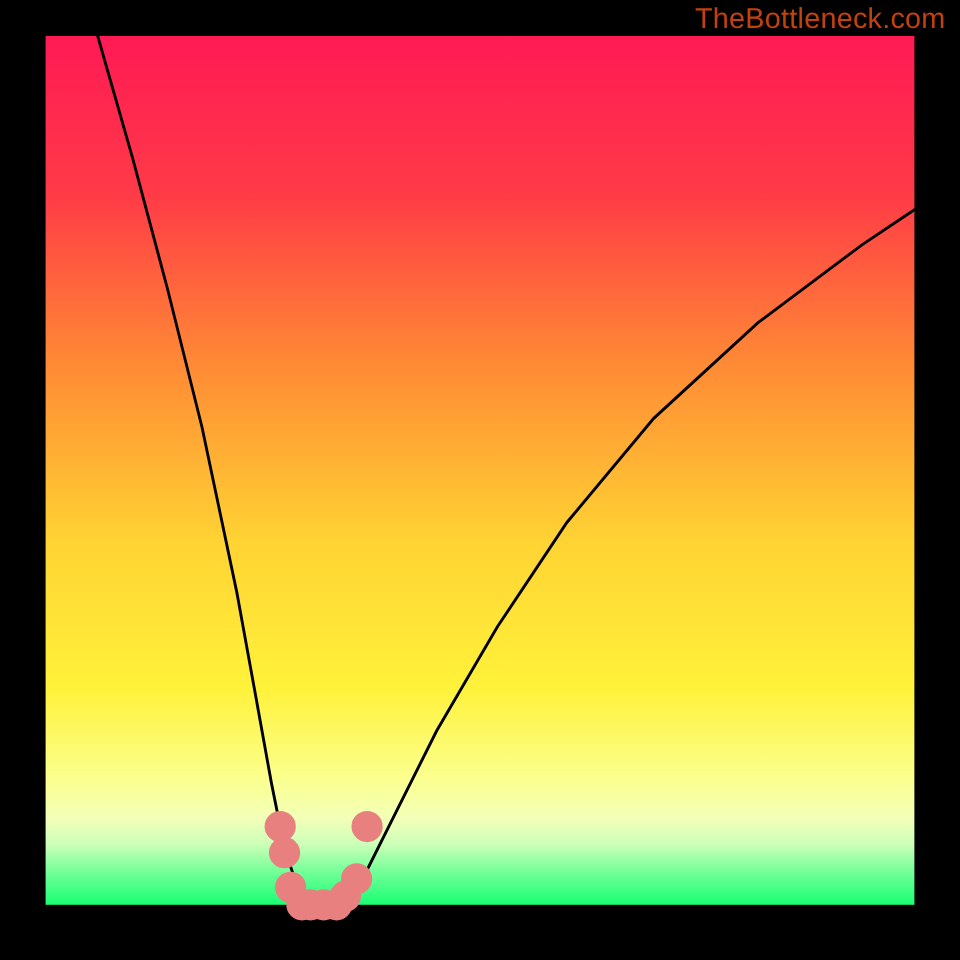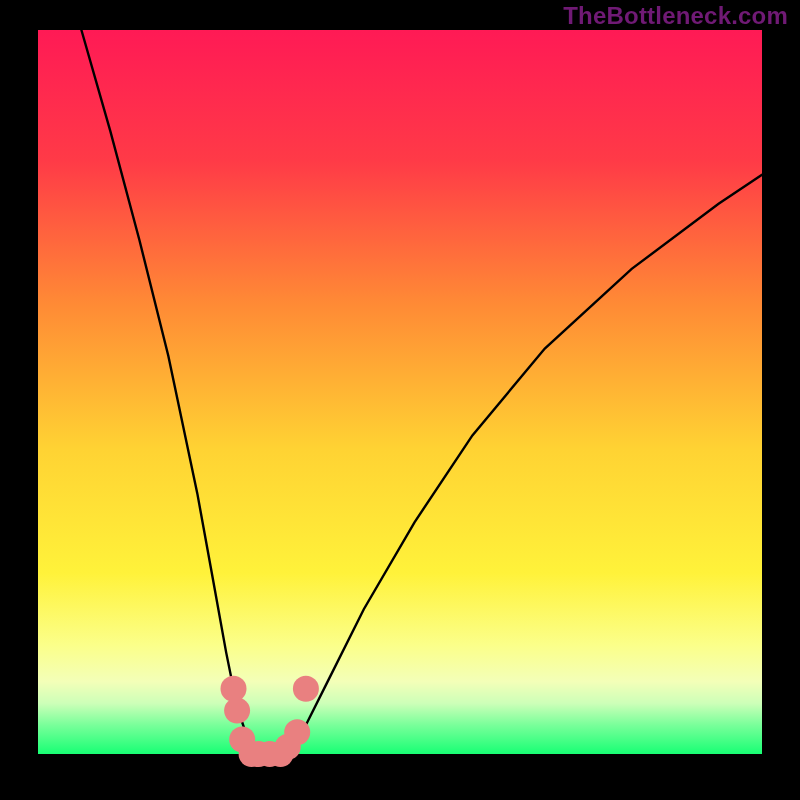--- a/index.html
+++ b/index.html
@@ -16,22 +16,22 @@
     position: relative;
   }
   svg {
     display: block;
   }
   .watermark {
     position: absolute;
     top: 2px;
     right: 12px;
     font-size: 24px;
-    font-weight: 700;
-    color: #701a75;
+    font-weight: 400;
+    color: #c2410c;
     letter-spacing: 0.2px;
   }
 </style>
 </head>
 <body>
 
 <div class="canvas-wrap">
 
   <svg width="800" height="800" viewBox="0 0 800 800">
 

